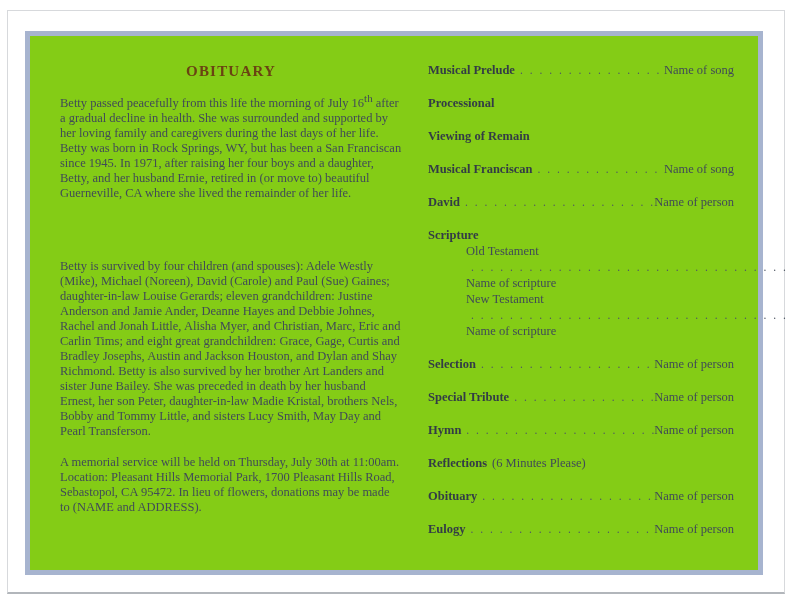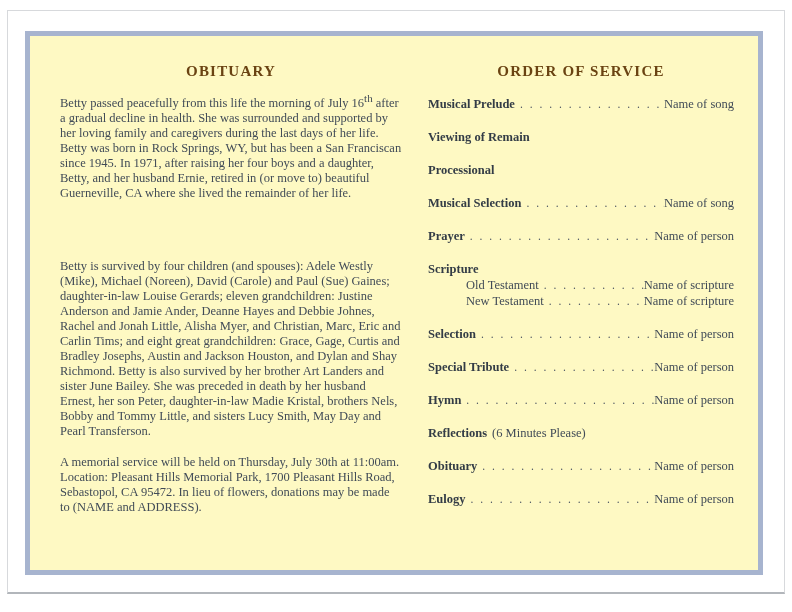--- a/index.html
+++ b/index.html
@@ -23,21 +23,21 @@
     box-sizing: border-box;
   }
   .program-page {
     position: absolute;
     left: 24px;
     top: 30px;
     width: 738px;
     height: 544px;
     box-sizing: border-box;
     border: 5px solid #a7b4cf;
-    background: #fef9c3;
+    background: #84cc16;
   }
   .columns {
     display: flex;
     padding: 26px 24px 0 30px;
     gap: 26px;
   }
   .col-left  { width: 342px; flex: 0 0 342px; }
   .col-right { flex: 1; min-width: 0; }
 
   .section-heading {
@@ -90,63 +90,63 @@
   .scripture-block { margin-bottom: 17px; font-family: Liberation Serif, serif; }
   .scripture-block .head-row { margin-bottom: 0; }
   .sub-row {
     display: flex;
     align-items: flex-start;
     font-size: 12.5px;
     line-height: 16px;
     color: #414b57;
     padding-left: 38px;
     margin-bottom: 0;
+    flex-direction: column;
   }
   .sub-row .sublbl { white-space: nowrap; }
 </style>
 </head>
 <body>
 
 <div class="outer-frame">
   <div class="program-page" style="left:17px; top:20px;">
     <div class="columns">
 
       <div class="col-left">
         <h2 class="section-heading">OBITUARY</h2>
         <p class="obit-para p1"><span>Betty passed peacefully from this life the morning of July 16</span><sup>th</sup><span> after a gradual decline in health.  She was surrounded and supported by her loving family and caregivers during the last days of her life.  Betty was born in Rock Springs, WY, but has been a San Franciscan since 1945.  In 1971, after raising her four boys and a daughter, Betty, and her husband Ernie, retired in (or move to) beautiful Guerneville, CA where she lived the remainder of her life.</span></p>
         <p class="obit-para p2">Betty is survived by four children (and spouses): Adele Westly (Mike), Michael (Noreen), David (Carole) and Paul (Sue) Gaines;  daughter-in-law Louise Gerards;  eleven grandchildren: Justine Anderson and Jamie Ander, Deanne Hayes and Debbie Johnes, Rachel and Jonah Little, Alisha Myer, and Christian, Marc, Eric and Carlin Tims;  and eight great grandchildren: Grace, Gage, Curtis and Bradley Josephs, Austin and Jackson Houston, and Dylan and Shay Richmond. Betty is also survived by her brother Art Landers and sister June Bailey.  She was preceded in death by her husband Ernest, her son Peter, daughter-in-law Madie Kristal, brothers Nels, Bobby and Tommy Little, and sisters Lucy Smith, May Day and Pearl Transferson.</p>
         <p class="obit-para p3">A memorial service will be held on Thursday, July 30th at 11:00am.  Location:  Pleasant Hills Memorial Park, 1700 Pleasant Hills Road, Sebastopol, CA 95472.  In lieu of flowers, donations may be made to (NAME and ADDRESS).</p>
       </div>
 
       <div class="col-right">
-        <h2 class="section-heading">ORDER OF SERVICE</h2>
 
         <div class="srow">
           <span class="lbl">Musical Prelude</span>
           <span class="lead">. . . . . . . . . . . . . . . . . . . . . . . . . . . . . . . . . . . . . . . . . . . . . . . . . . . .</span>
           <span class="val">Name of song</span>
         </div>
 
         <div class="srow">
+          <span class="lbl">Processional</span>
+        </div>
+
+        <div class="srow">
           <span class="lbl">Viewing of Remain</span>
         </div>
 
-        <div class="srow">
-          <span class="lbl">Processional</span>
-        </div>
-
-
-        <div class="srow">
-          <span class="lbl">Musical Selection</span>
+
+        <div class="srow">
+          <span class="lbl">Musical Franciscan</span>
           <span class="lead">. . . . . . . . . . . . . . . . . . . . . . . . . . . . . . . . . . . . . . . . . . . . . . . . . . . .</span>
           <span class="val">Name of song</span>
         </div>
 
         <div class="srow">
-          <span class="lbl">Prayer</span>
+          <span class="lbl">David</span>
           <span class="lead">. . . . . . . . . . . . . . . . . . . . . . . . . . . . . . . . . . . . . . . . . . . . . . . . . . . .</span>
           <span class="val">Name of person</span>
         </div>
 
         <div class="scripture-block">
           <div class="srow head-row">
             <span class="lbl">Scripture</span>
           </div>
           <div class="sub-row">
             <span class="sublbl">Old Testament</span>

